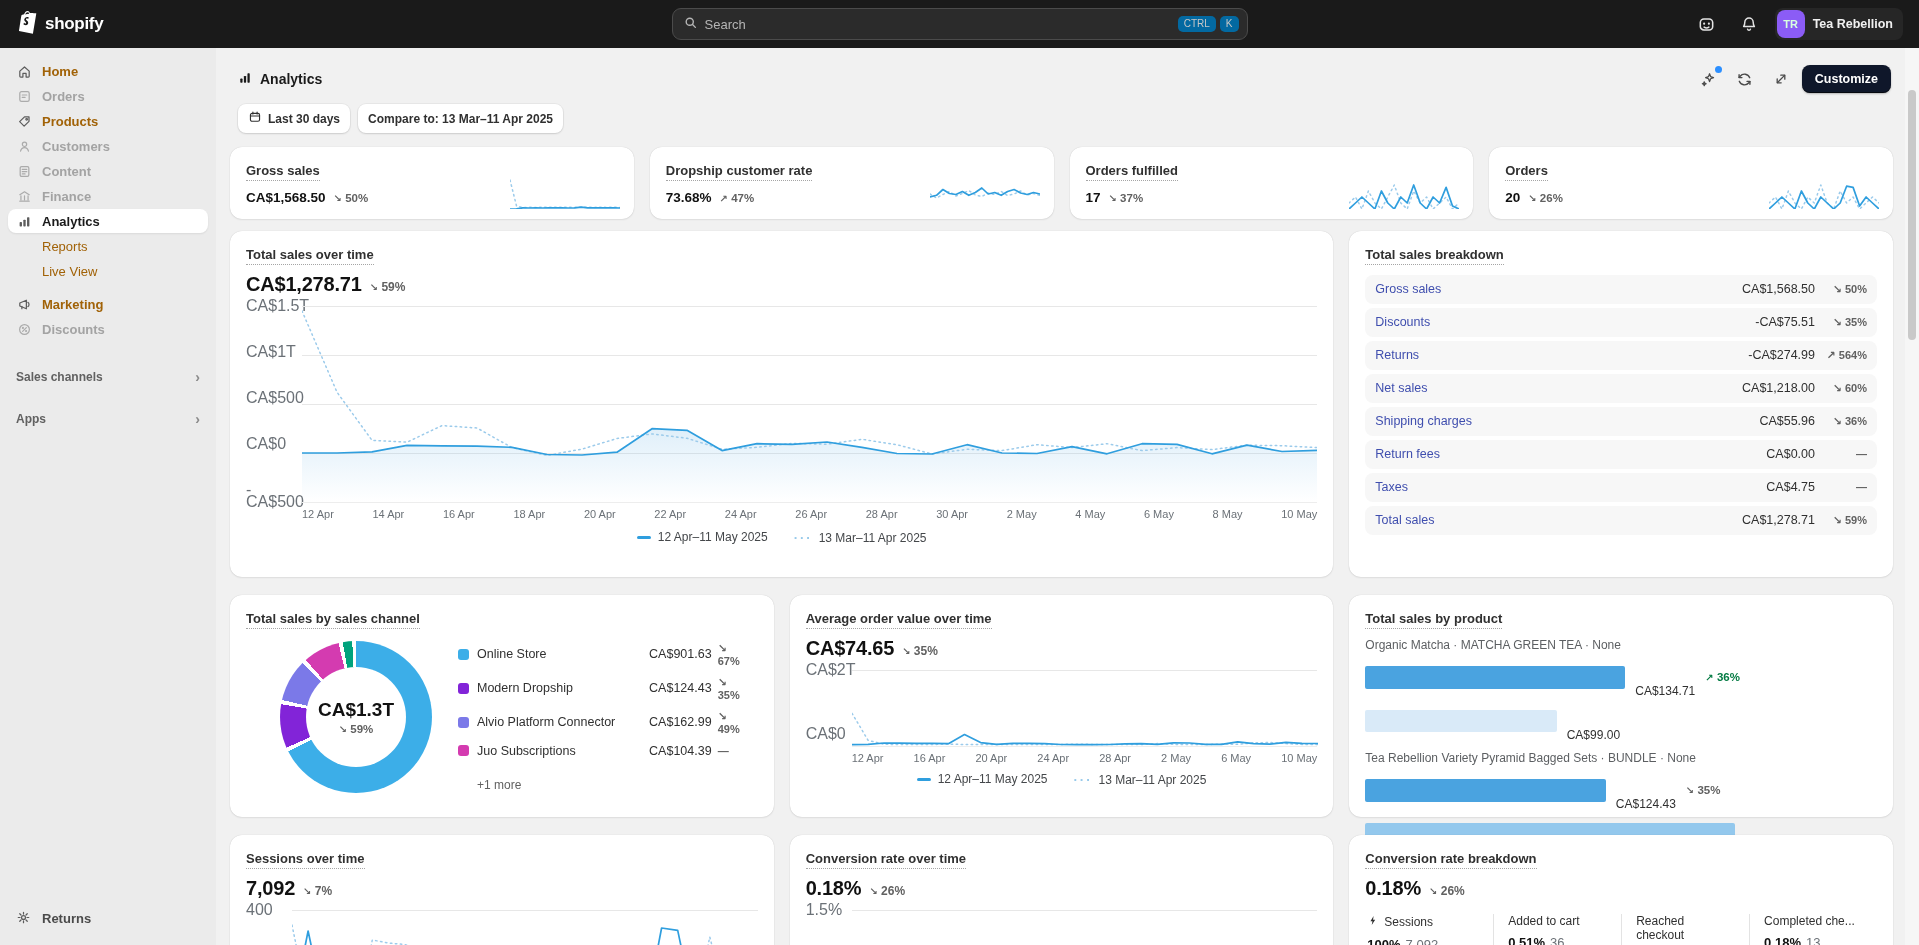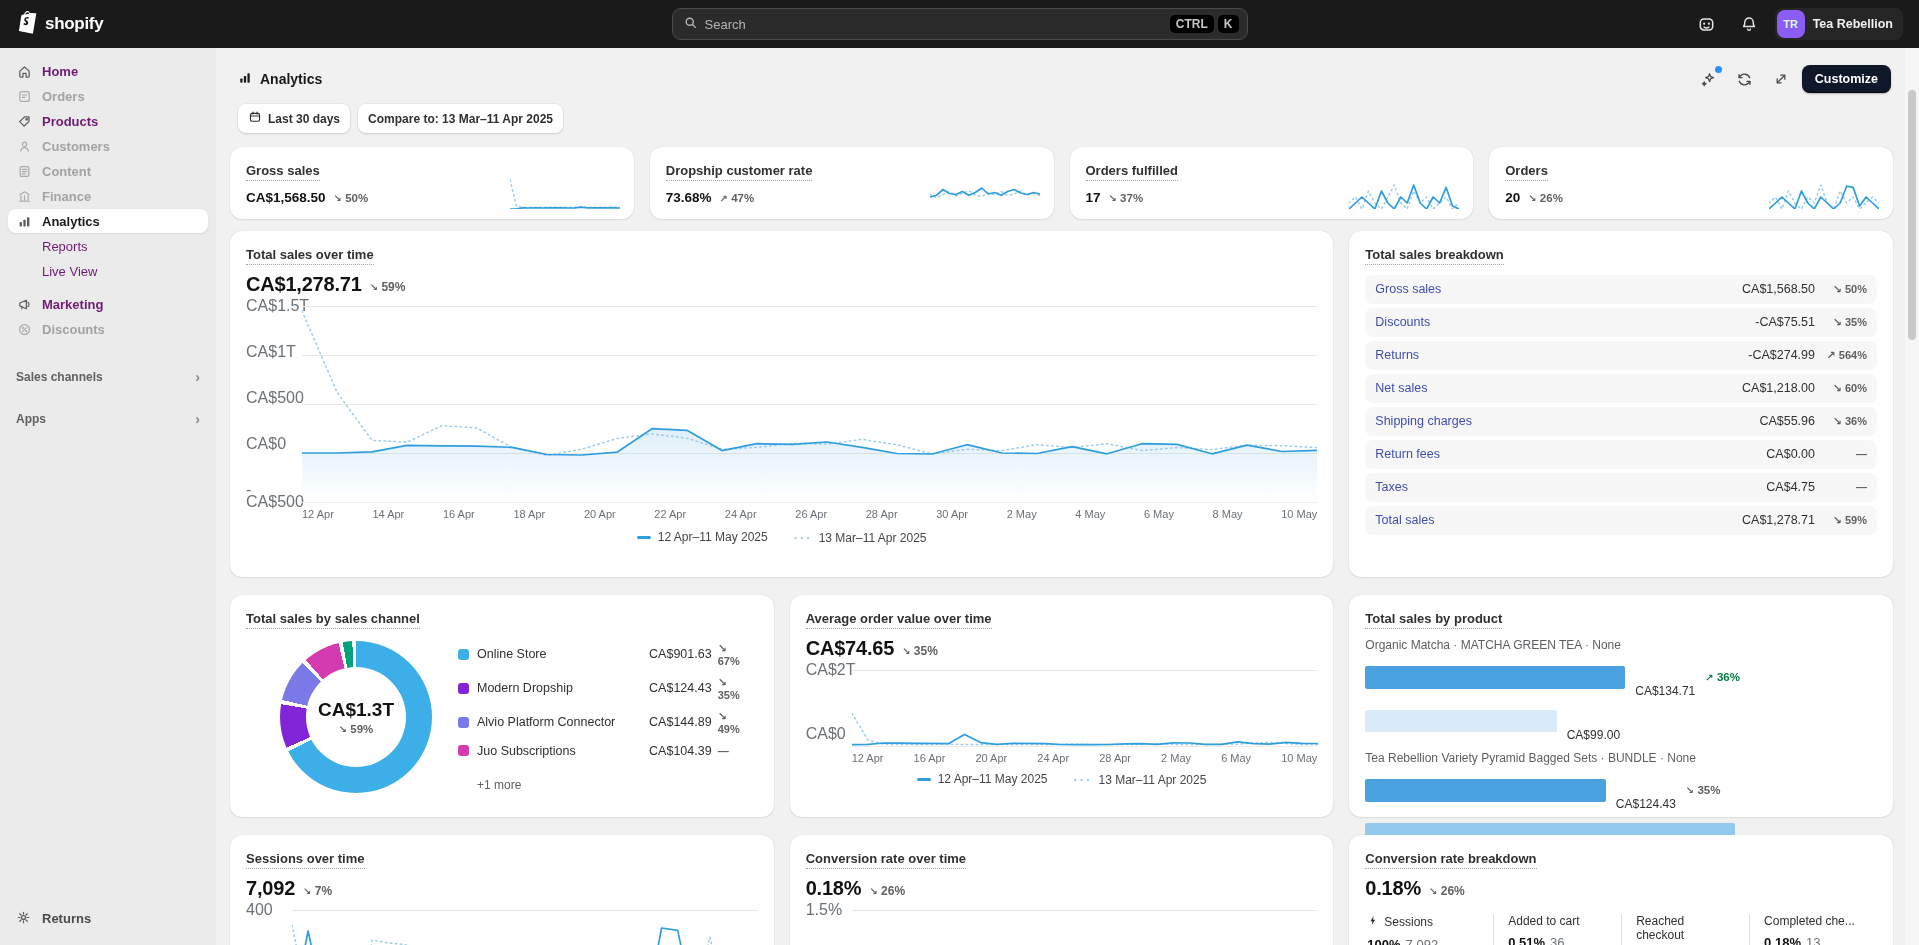--- a/index.html
+++ b/index.html
@@ -8,36 +8,36 @@
   button{font-family:inherit;border:none;background:none;cursor:pointer;padding:0;color:inherit;}
 
   
   .topbar{position:fixed;top:0;left:0;right:0;height:48px;background:#1a1a1a;display:flex;align-items:center;z-index:50;}
   .brand{display:flex;align-items:center;gap:7px;margin-left:16px;color:#fff;}
   .brand-word{font-size:17px;font-weight:700;letter-spacing:-.3px;color:#fff;}
   .searchbox{position:absolute;left:50%;transform:translateX(-50%);width:576px;height:32px;background:#2b2b2b;
     border:1px solid #4b4b4b;border-radius:9px;display:flex;align-items:center;padding:0 8px 0 10px;color:#b5b5b5;}
   .searchbox .ph{font-size:13px;margin-left:7px;flex:1;text-align:left;}
   .kbds{display:flex;gap:4px;}
-  .kbd{background:#000000;color:#c7c7c7;font-size:12px;font-weight:700;border-radius:5px;padding:3px 6px;line-height:1;}
+  .kbd{background:#0369a1;color:#c7c7c7;font-size:10px;font-weight:400;border-radius:5px;padding:3px 6px;line-height:1;}
   .top-right{margin-left:auto;display:flex;align-items:center;gap:10px;margin-right:16px;}
   .top-icon-btn{width:32px;height:32px;display:flex;align-items:center;justify-content:center;color:#e3e3e3;border-radius:8px;}
   .account{display:flex;align-items:center;gap:8px;background:#262626;border-radius:8px;padding:2px 10px 2px 2px;height:32px;}
   .avatar{width:28px;height:28px;border-radius:8px;display:flex;align-items:center;justify-content:center;
     font-size:11px;font-weight:700;}
   .account-name{color:#f1f1f1;font-size:12.5px;font-weight:650;}
 
   
   .app{display:flex;padding-top:48px;height:945px;}
   .sidebar{width:216px;background:#ebebeb;flex:none;position:relative;padding-top:10px;}
   .main{flex:1;padding:14px 26px 0 14px;position:relative;overflow:hidden;}
 
   
   .side-item{display:flex;align-items:center;gap:10px;height:24px;margin:1px 8px;padding:0 8px;border-radius:8px;
-    font-size:13px;font-weight:600;color:#701a75;cursor:pointer;}
+    font-size:13px;font-weight:600;color:#a16207;cursor:pointer;}
   .side-item .si-icon{width:16px;height:16px;display:flex;align-items:center;justify-content:center;color:#5c5c5c;flex:none;}
   .side-item.disabled{color:#a3a3a3;}
   .side-item.disabled .si-icon{color:#ababab;}
   .side-item.active{background:#fff;color:#1a1a1a;box-shadow:0 1px 2px rgba(0,0,0,.08);}
   .side-item.sub{padding-left:34px;font-weight:500;}
   .side-item.gap{margin-top:9px;}
   .side-section{display:flex;align-items:center;justify-content:space-between;margin:0 16px;height:24px;
     font-size:12px;font-weight:650;color:#616161;cursor:pointer;}
   .side-section:first-of-type{margin-top:24px;}
   .side-section + .side-section{margin-top:18px;}
@@ -507,21 +507,21 @@
               </div>
               <div class="chan-row">
                 <span class="chan-sw" style="background:#8224d8"></span>
                 <span class="chan-label">Modern Dropship</span>
                 <span class="chan-val">CA$124.43</span>
                 <span class="chan-delta"><span class="arr">↘</span> 35%</span>
               </div>
               <div class="chan-row">
                 <span class="chan-sw" style="background:#7b79e8"></span>
                 <span class="chan-label">Alvio Platform Connector</span>
-                <span class="chan-val">CA$144.89</span>
+                <span class="chan-val">CA$162.99</span>
                 <span class="chan-delta"><span class="arr">↘</span> 49%</span>
               </div>
               <div class="chan-row">
                 <span class="chan-sw" style="background:#d43bb0"></span>
                 <span class="chan-label">Juo Subscriptions</span>
                 <span class="chan-val">CA$104.39</span>
                 <span class="chan-delta"><span class="arr"></span>—</span>
               </div>
               <div class="more-link">+1 more</div>
           </div>

